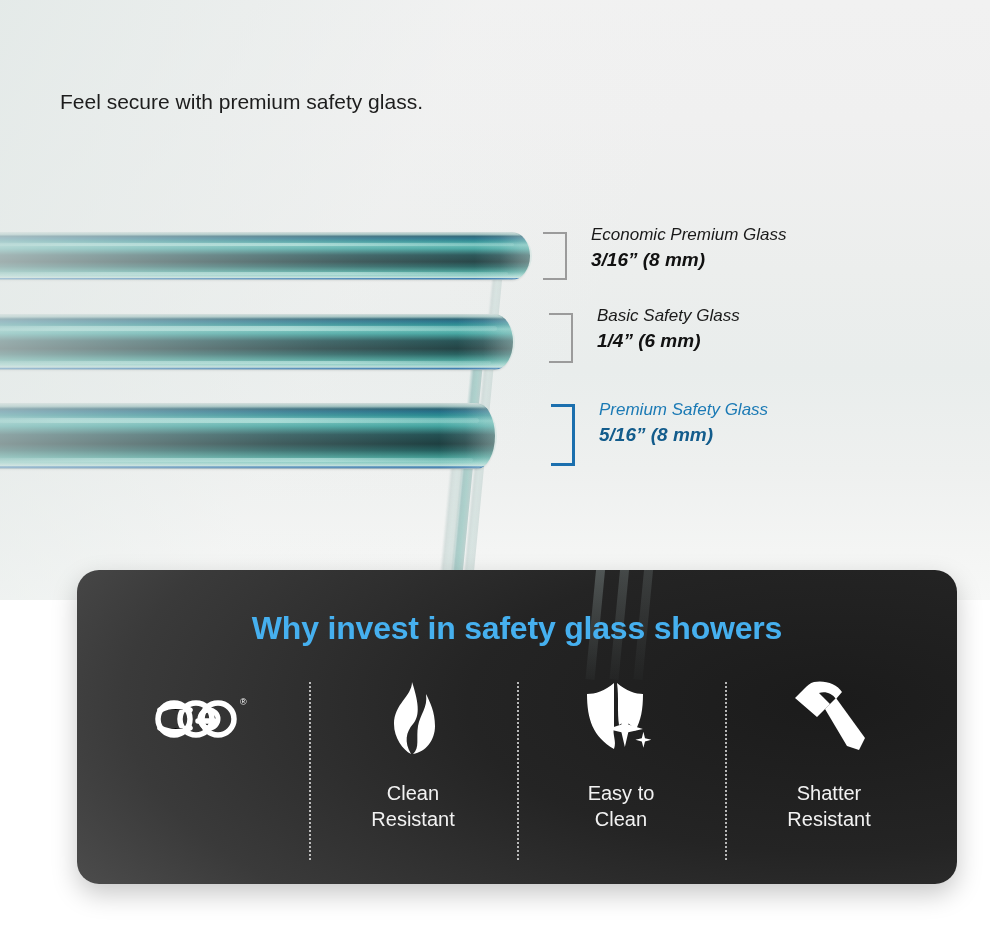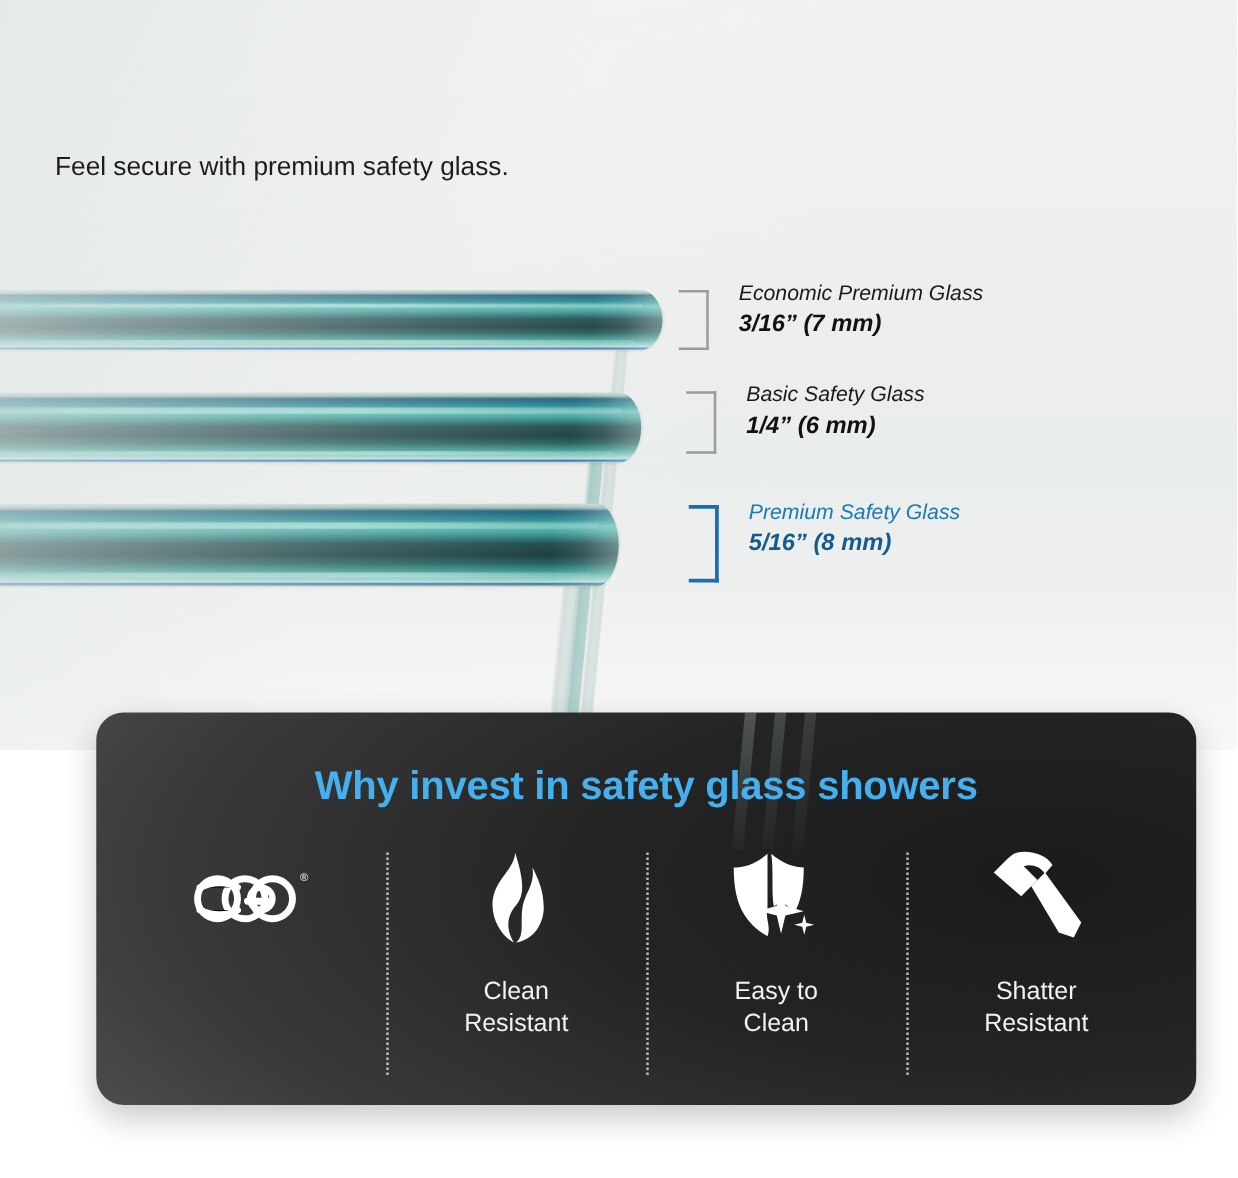--- a/index.html
+++ b/index.html
@@ -42,26 +42,25 @@
     position: absolute;
     left: 58px; top: 18px;
     font-size: 38px;
     font-weight: bold;
     color: #111111;
     letter-spacing: -0.6px;
     z-index: 40;
   }
   .sub {
     position: absolute;
-    left: 44px; top: 90px;
+    left: 60px; top: 90px;
     font-size: 21px;
     font-weight: normal;
     color: #1d1d1d;
     z-index: 40;
-    margin-top: 32px;
   }
 
   
   .slabs { position:absolute; left:0; top:0; width:990px; height:600px; }
 
   .slab { position: absolute; left: -30px; }
 
   
   .slab .body {
     position: absolute;
@@ -261,21 +260,21 @@
         <div class="nose"></div>
       </div>
     </div>
 
     <p class="sub">Feel secure with premium safety glass.</p>
 
     <div class="callout" style="left:543px; top:232px; height:48px;">
       <div class="bracket" style="height:48px;"></div>
       <div class="c-text">
         <div class="c-name">Economic Premium Glass</div>
-        <div class="c-size">3/16” (7 mm)</div>
+        <div class="c-size">3/16” (8 mm)</div>
       </div>
     </div>
 
     <div class="callout" style="left:549px; top:313px; height:50px;">
       <div class="bracket" style="height:50px;"></div>
       <div class="c-text">
         <div class="c-name">Basic Safety Glass</div>
         <div class="c-size">1/4” (6 mm)</div>
       </div>
     </div>

